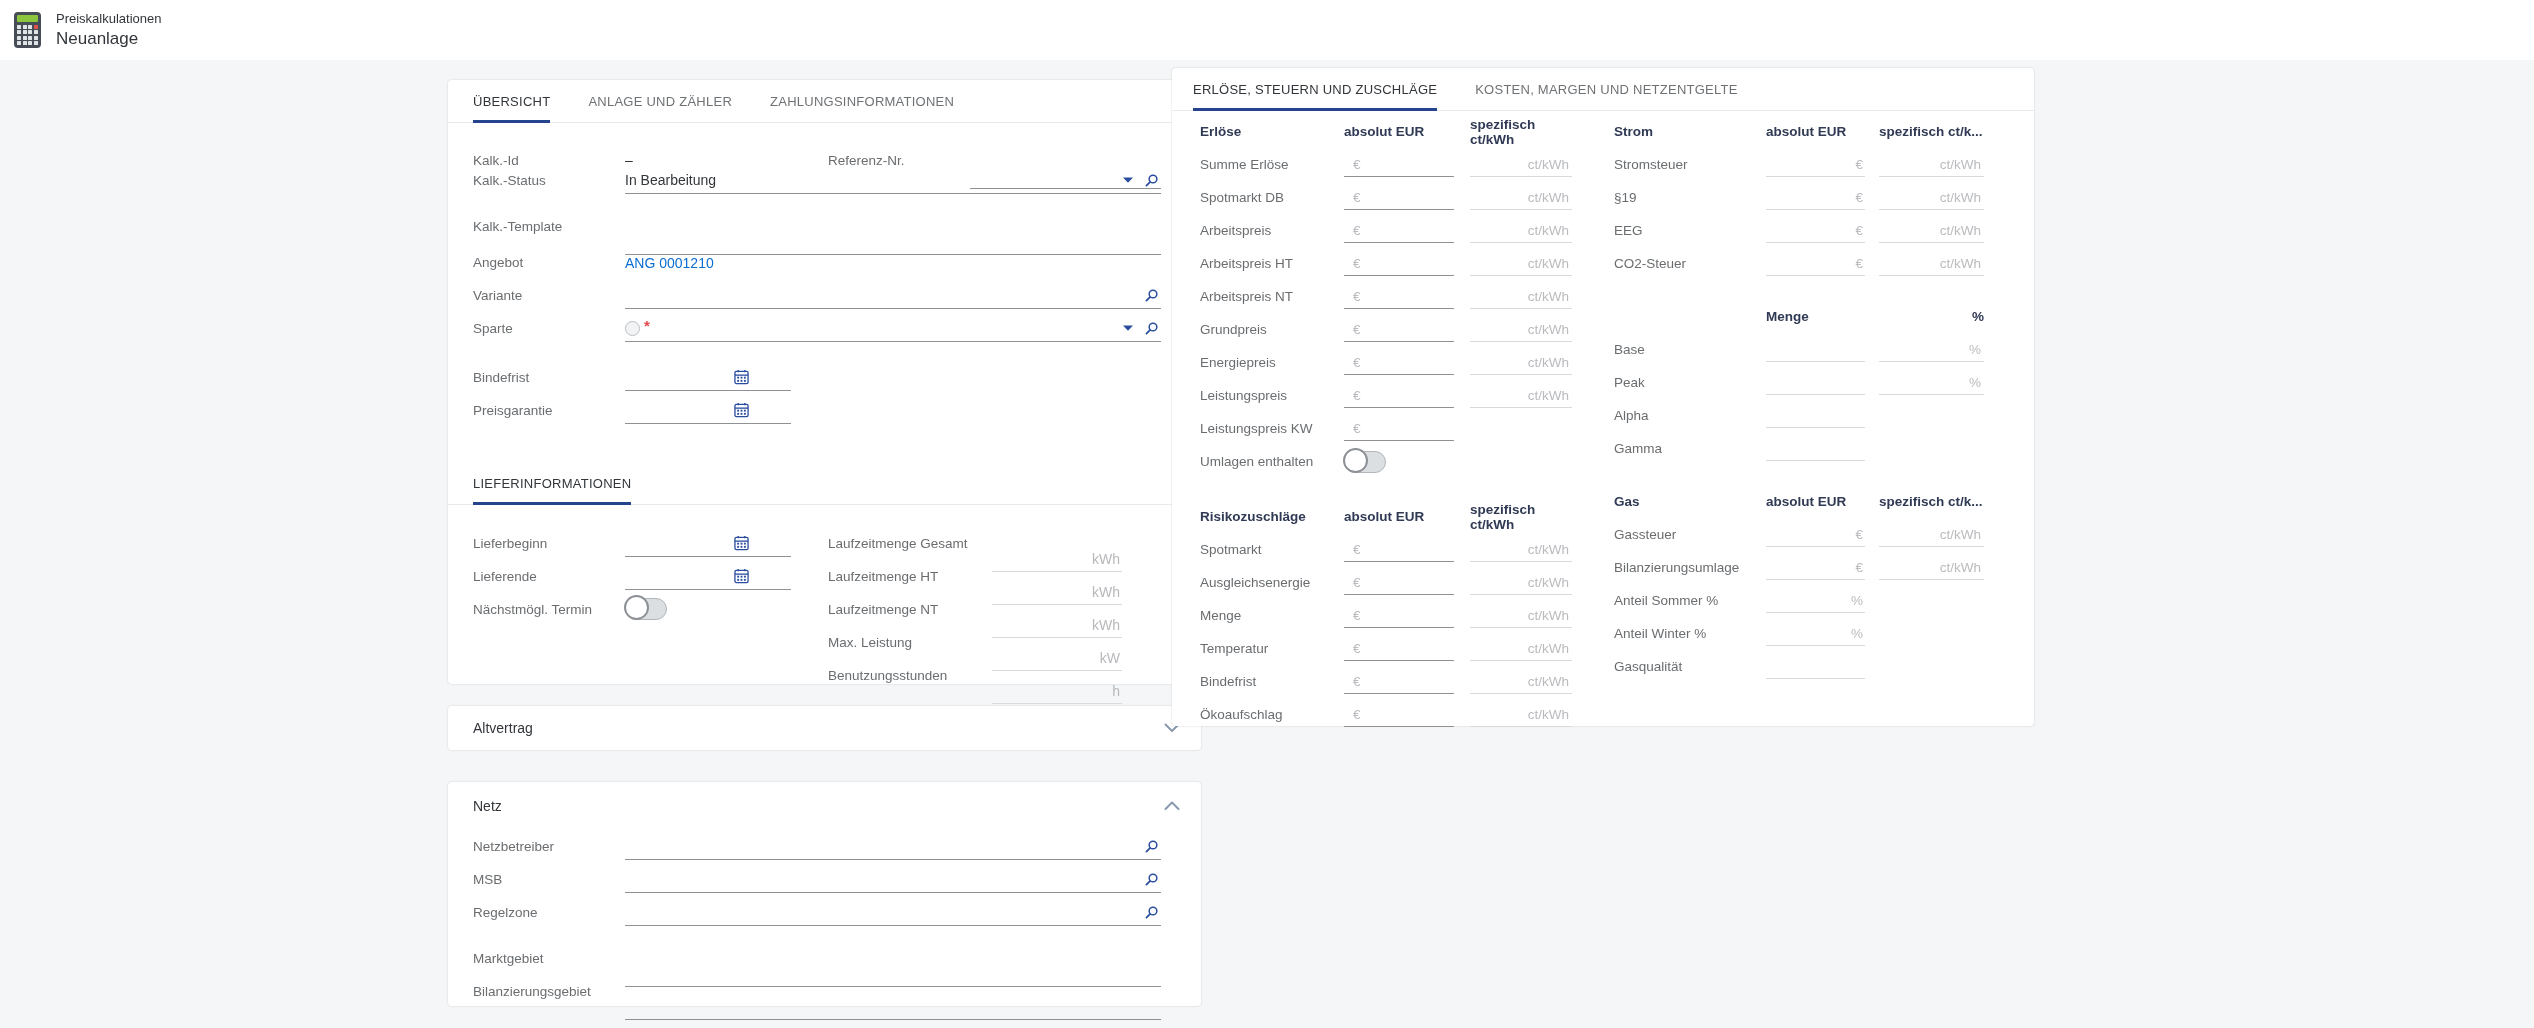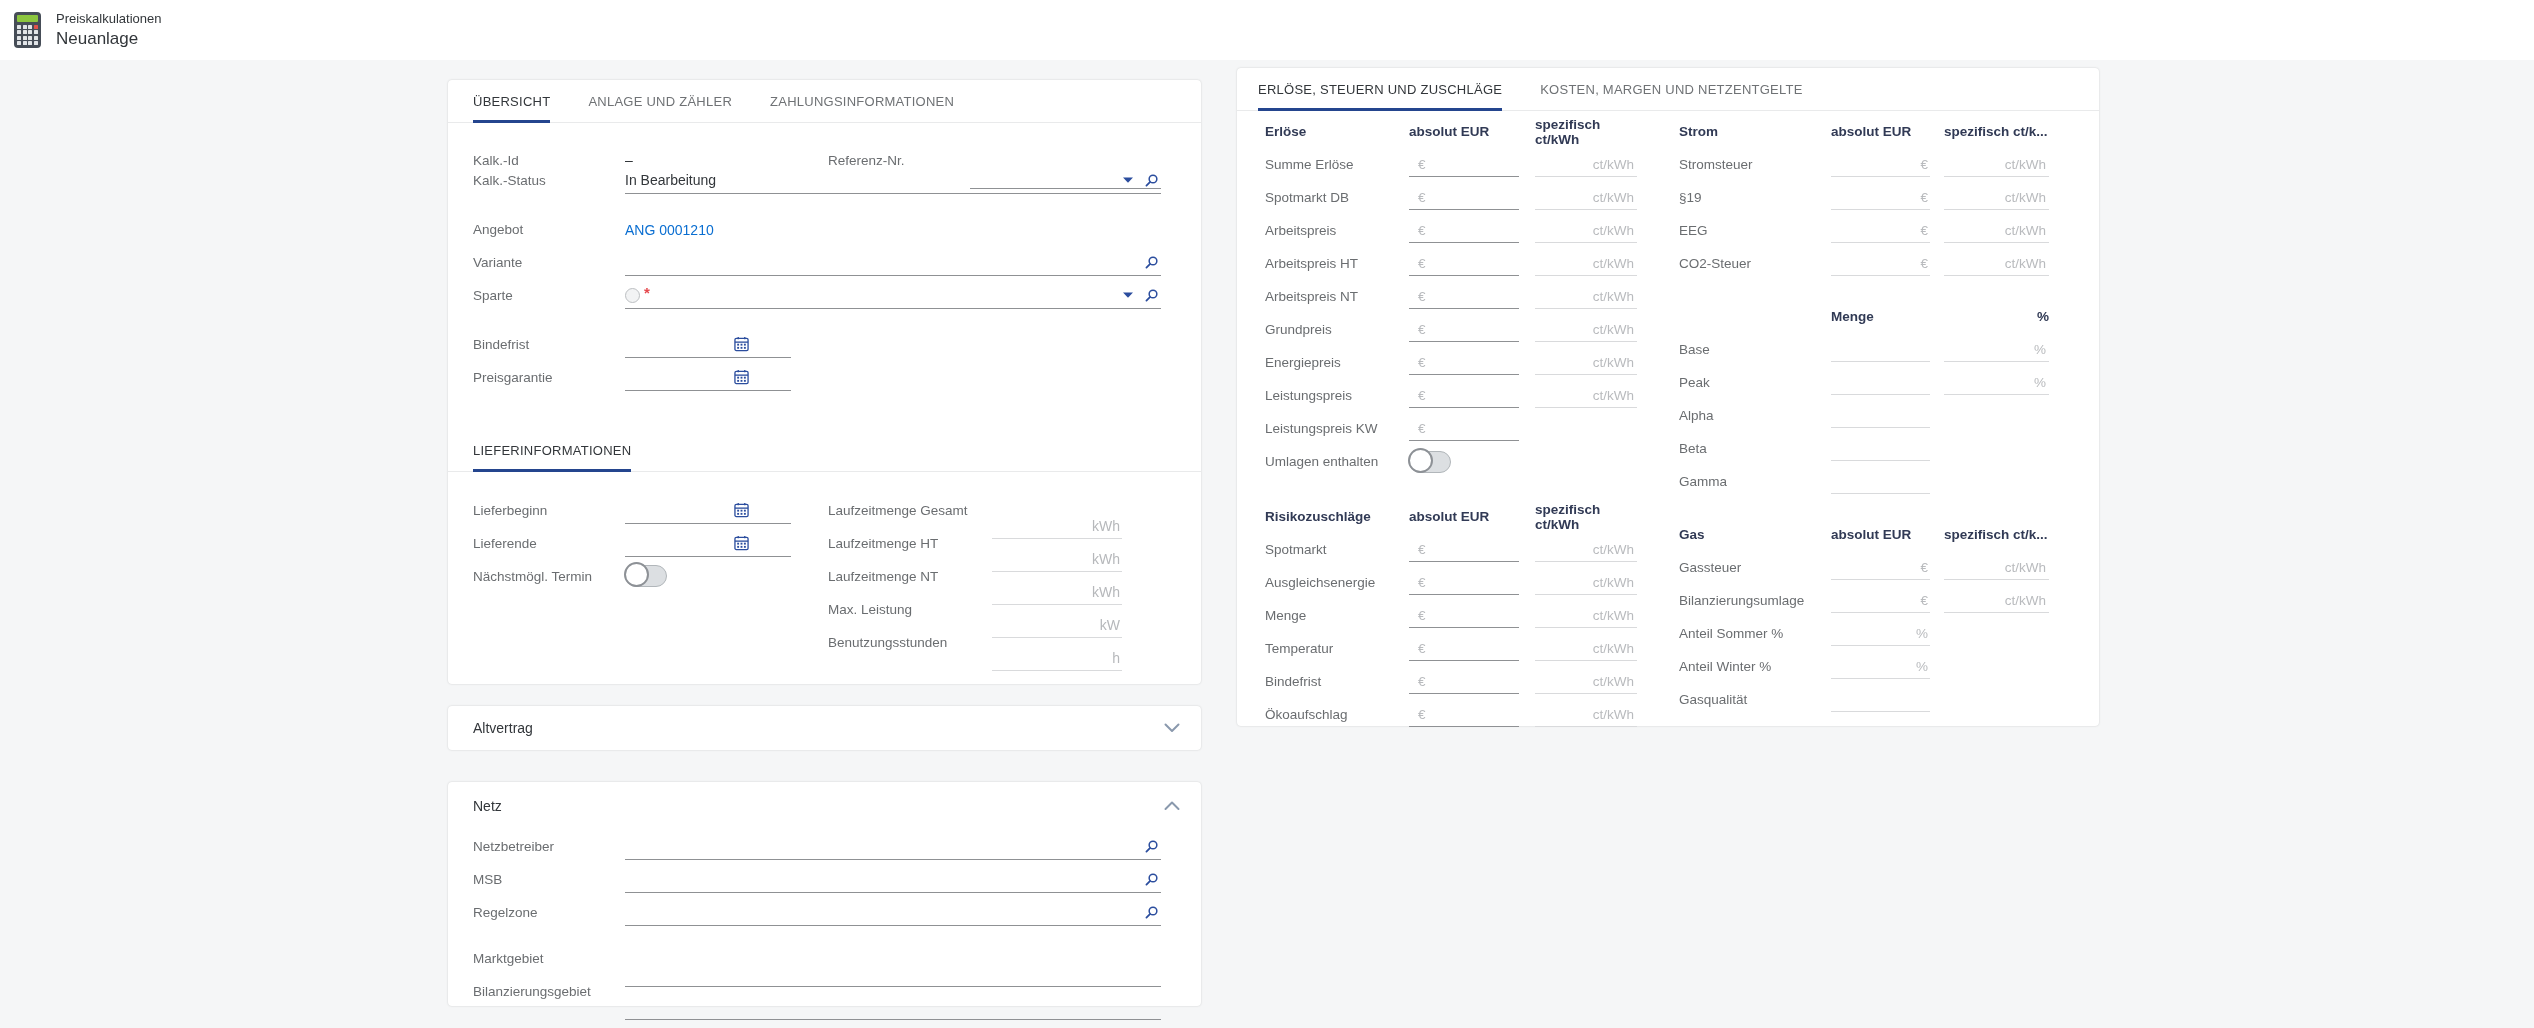--- a/index.html
+++ b/index.html
@@ -14,21 +14,21 @@
   .calc-keys span{height:4px;background:#e2e5e8;border-radius:0.5px;}
   .calc-keys span.red{background:#e0524b;}
   .titles{margin-left:15px;line-height:1.25;}
   .t1{font-size:13px;color:#32363a;}
   .t2{font-size:17px;color:#32363a;margin-top:1px;}
   
   .card{position:absolute;background:#fff;border-radius:4px;box-shadow:0 0 2px rgba(0,0,0,.18);box-sizing:border-box;}
   #card-overview{left:448px;top:80px;width:753px;height:604px;}
   #card-altvertrag{left:448px;top:706px;width:753px;height:44px;}
   #card-netz{left:448px;top:782px;width:753px;height:224px;}
-  #card-right{left:1237px;top:68px;width:862px;height:658px;}
+  #card-right{left:1172px;top:68px;width:862px;height:658px;}
   
   .tabbar{display:flex;align-items:stretch;height:42px;border-bottom:1px solid #e9eaeb;padding-left:25px;gap:38px;}
   .tab{display:flex;align-items:center;font-size:13px;letter-spacing:.25px;color:#6f7275;position:relative;cursor:pointer;white-space:nowrap;}
   .tab.active{color:#32363a;}
   .tab.active::after{content:'';position:absolute;left:0;right:0;bottom:-1px;height:3px;background:#24458e;}
   
   .form{padding:8px 40px 0 25px;}
   .frow{display:grid;grid-template-columns:152px 536px;align-items:center;height:33px;}
   .frow.four{grid-template-columns:152px 203px 142px 191px;}
   .gap16{height:16px;}
@@ -132,20 +132,24 @@
               <path class="navyf" d="M1 1.5 L6 6.8 L11 1.5 Z" fill="#2b4d9e"></path>
             </svg>
         </span>
         <span class="icon-btn">
           <svg width="15" height="15" viewBox="0 0 16 16">
               <circle cx="9.6" cy="6.4" r="4.1" fill="none" stroke="#2b4d9e" stroke-width="1.6"></circle>
               <line x1="6.3" y1="9.7" x2="2.6" y2="13.4" stroke="#2b4d9e" stroke-width="1.9" stroke-linecap="round"></line>
             </svg>
         </span>
       </div>
+    </div>
+    <div class="frow">
+      <label>Kalk.-Template</label>
+      <input class="uf" value="" style="">
     </div>
     <div class="gap16"></div>
     <div class="frow">
       <label>Angebot</label>
       <a class="link">ANG 0001210</a>
     </div>
     <div class="frow">
       <label>Variante</label>
       <div class="fieldwrap">
         <input value="" style="">
@@ -518,25 +522,20 @@
         <span class="plabel">Peak</span>
         <input class="pin ro" readonly="" style="">
         <input class="pin r ro" readonly="" placeholder="%" style="">
       </div>
       <div class="prow">
         <span class="plabel">Alpha</span>
         <input class="pin ro" readonly="" style="">
         <span></span>
       </div>
       <div class="prow">
-        <span class="plabel">Beta</span>
-        <input class="pin ro" readonly="" style="">
-        <span></span>
-      </div>
-      <div class="prow">
         <span class="plabel">Gamma</span>
         <input class="pin ro" readonly="" style="">
         <span></span>
       </div>
       <div class="gap20"></div>
       <div class="prow phead">
         <span>Gas</span>
         <span>absolut EUR</span>
         <span>spezifisch ct/k...</span>
       </div>

